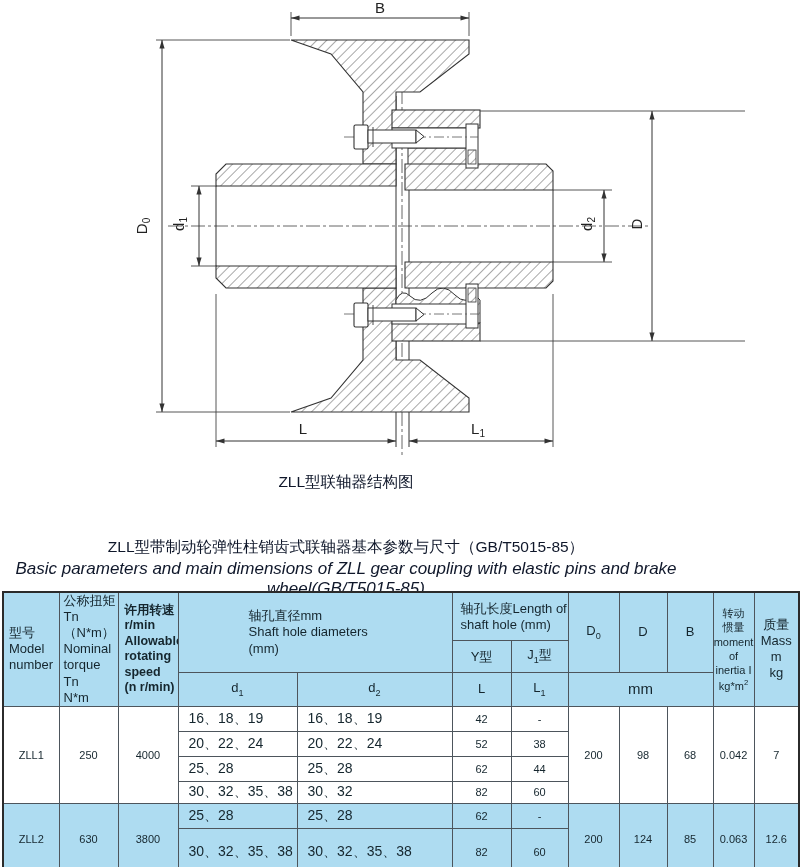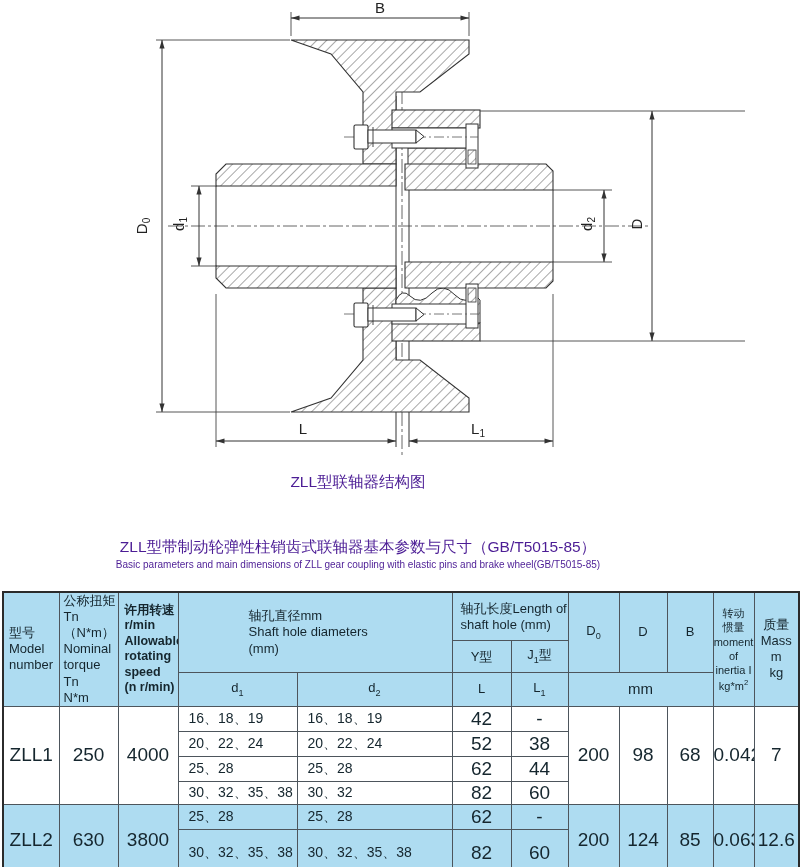--- a/index.html
+++ b/index.html
@@ -1,37 +1,37 @@
 <!DOCTYPE html>
 <html><head>
 <meta charset="utf-8">
 <style>
   html,body{margin:0;padding:0;background:#fff;}
   .page{position:relative;width:800px;height:867px;background:#fff;overflow:hidden;
         font-family:"Liberation Sans","DejaVu Sans",sans-serif;color:#222;}
-  .caption{position:absolute;left:12px;width:692px;text-align:center;color:#4c1d95;}
+  .caption{position:absolute;left:0;width:692px;text-align:center;color:#0f172a;}
   #cap-structure-cn{top:472px;font-size:15.5px;}
   #cap-structure-en{top:500px;font-size:14.5px;}
   #cap-params-cn{top:537px;font-size:15.5px;}
-  #cap-params-en{top:559px;font-size:10px;}
+  #cap-params-en{top:559px;font-size:17px;font-style:italic;}
   table.spec{position:absolute;left:2px;top:591px;width:796px;border-collapse:collapse;
              table-layout:fixed;border:2px solid #2b2b2b;}
   table.spec td{border:1px solid #4d555c;vertical-align:middle;text-align:center;
                 padding:0;color:#15262e;overflow:hidden;}
   .hdr{background:#aedcf1;font-size:13px;line-height:1.24;}
   .pre{white-space:pre-line;}
   .tl{text-align:left !important;}
   .pl5{padding-left:5px !important;margin-left:48px;}
   .pl4{padding-left:4px !important;margin-top:8px;}
   .pl6{padding-left:6px !important;font-weight:bold;}
   .pl70{padding-left:70px !important;}
   .pl8{padding-left:8px !important;}
   .fs12{font-size:12.5px;}
   .fs11{font-size:11px;line-height:1.3;}
-  .num{font-size:19px;color:#1c1c1c;margin-left:48px;}
+  .num{font-size:11px;color:#1c1c1c;margin-left:48px;}
   .dlist{font-size:14px;text-align:left !important;padding-left:10px !important;color:#1c1c1c;}
   .blue{background:#aedcf1;}
   sub{font-size:70%;}
   sup{font-size:70%;}
   svg text{font-family:"Liberation Sans","DejaVu Sans",sans-serif;}
 </style>
 </head>
 <body>
 
 <div class="page">

